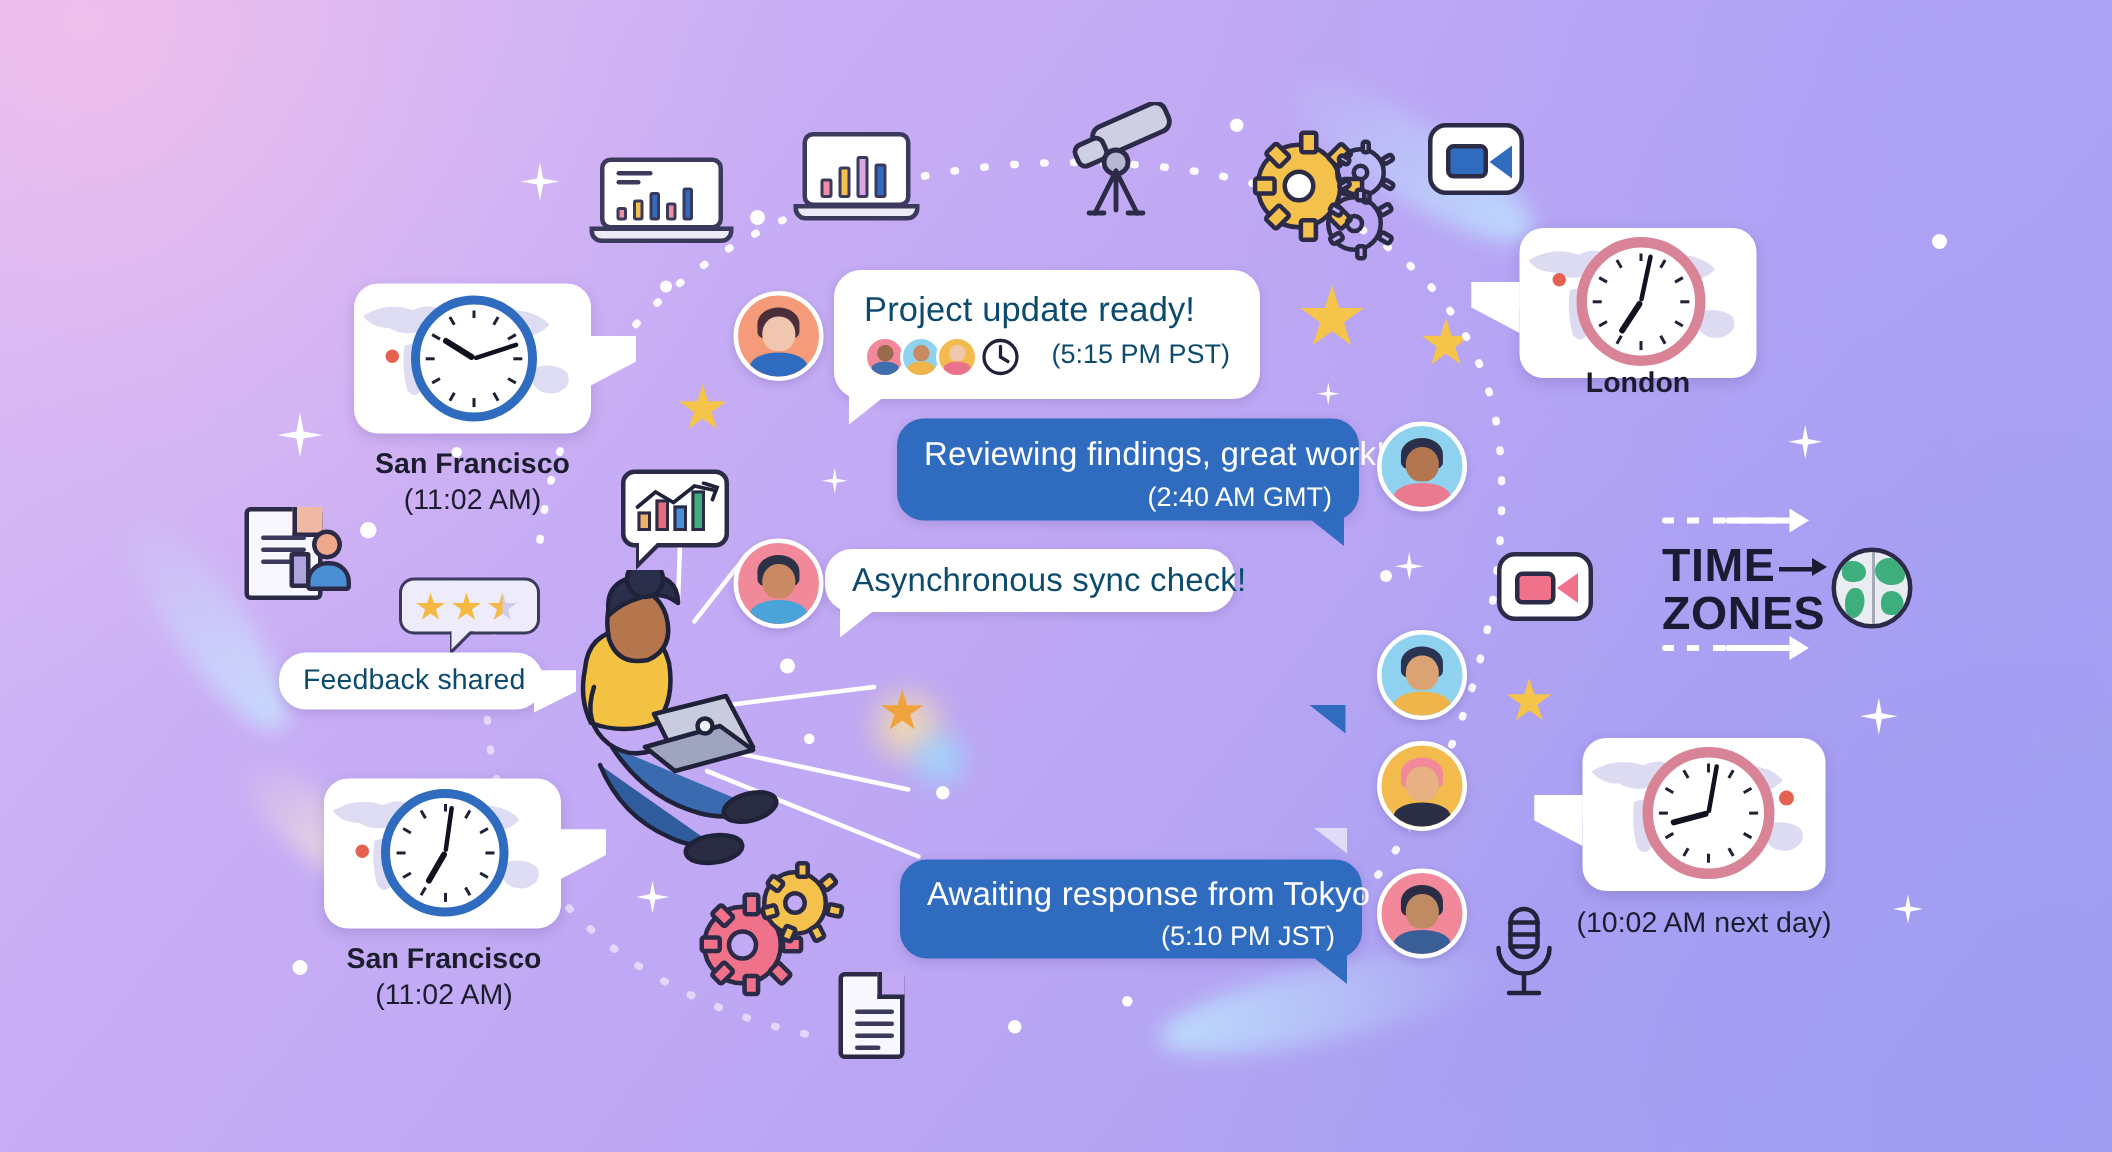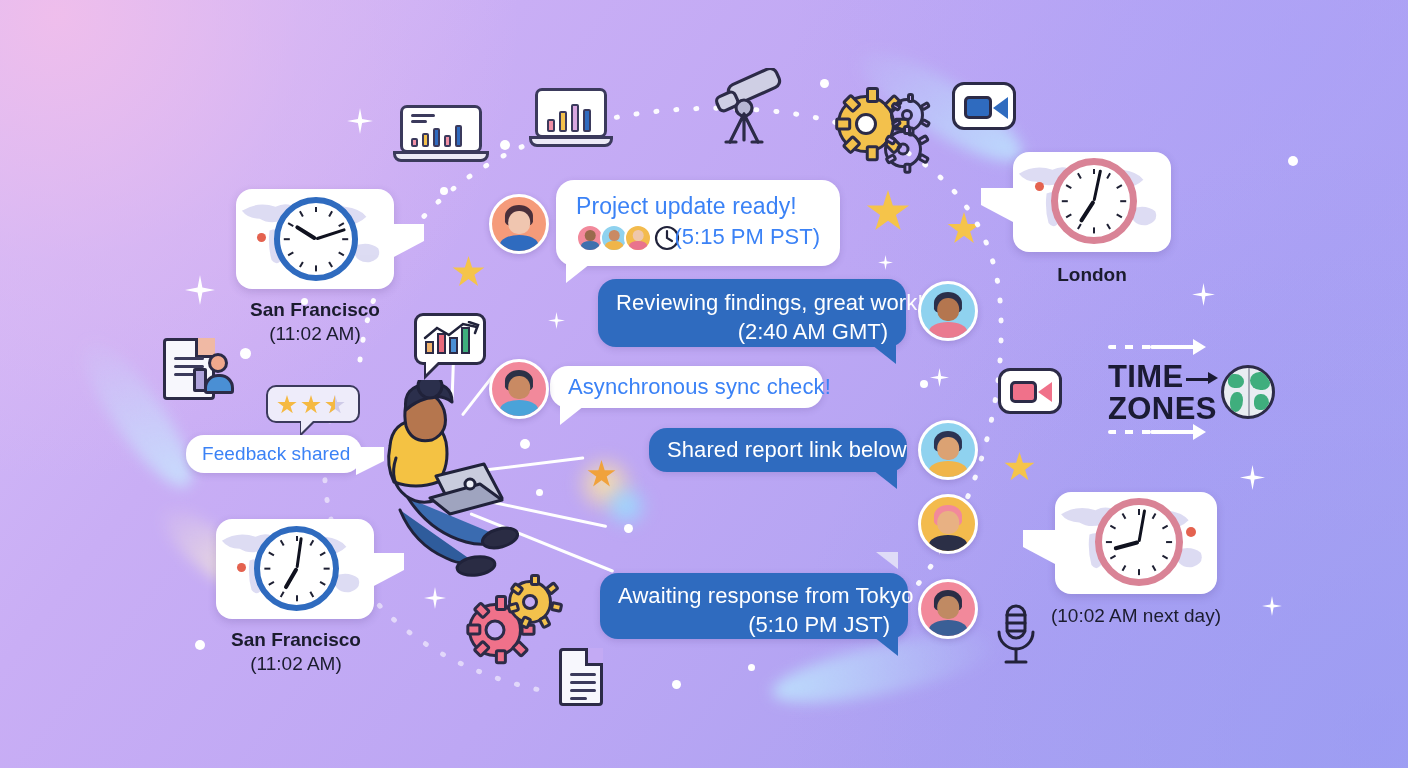--- a/index.html
+++ b/index.html
@@ -35,22 +35,22 @@
     filter:blur(7px);
   }
 
   
   .bub{
     position:absolute;border-radius:18px;
     box-shadow:0 2px 7px rgba(60,40,110,.16);
     padding:13px 20px 13px 20px;box-sizing:border-box;
   }
   .bub .line1{font-size:23px;line-height:27px;letter-spacing:.1px;white-space:nowrap;}
-  .bub .time{font-size:22px;line-height:21px;margin-top:5px;white-space:nowrap;}
-  .bub.white{background:#ffffff;color:#3b82f6;}
+  .bub .time{font-size:18px;line-height:21px;margin-top:5px;white-space:nowrap;}
+  .bub.white{background:#ffffff;color:#0c4a6e;}
   .bub.blue{background:#2f6bbf;color:#ffffff;}
   .bub.lav{background:#dfdcf7;color:#20202c;}
   .tail{position:absolute;width:0;height:0;}
   
   .tail-bl-w{border-top:19px solid #fff;border-right:24px solid transparent;}
   .tail-br-b{border-top:19px solid #2f6bbf;border-left:24px solid transparent;}
   .tail-br-l{border-top:17px solid #dfdcf7;border-left:22px solid transparent;}
 
   
   .av{
@@ -368,21 +368,21 @@
           <div class="tick" style="transform:translateX(-50%) rotate(270deg);"></div>
           <div class="tick" style="transform:translateX(-50%) rotate(300deg);"></div>
           <div class="tick" style="transform:translateX(-50%) rotate(330deg);"></div>
         </div>
         <div class="hand" style="width:4px;height:25px;top:11px;transform:translateX(-50%) rotate(213deg);"></div>
         <div class="hand" style="width:3px;height:32px;top:4px;transform:translateX(-50%) rotate(12deg);"></div>
       </div>
       <div style="position:absolute;left:22px;top:30px;width:9px;height:9px;border-radius:50%;background:#e4624f;"></div>
     </div>
     <div class="tail" style="left:981px;top:188px;border-top:17px solid #fff;border-left:0;border-bottom:17px solid transparent;border-right:32px solid #fff;width:0;height:0;"></div>
-    <div class="citylabel" style="left:983px;top:263px;width:218px;">
+    <div class="citylabel" style="left:983px;top:244px;width:218px;">
       <div>London</div>
     </div>
   </div>
 
   <div>
     <div class="clockcard" style="left:216px;top:519px;width:158px;height:100px;">
       <svg class="mapbg" viewBox="0 0 160 100" preserveAspectRatio="none">
         <g fill="#8f8ad6">
           <path d="M6,22 q16,-10 34,-4 q12,-6 22,2 q-4,10 -16,12 q-12,4 -22,-2 q-12,0 -18,-8z"></path>
           <path d="M34,42 q10,-4 16,4 q6,12 -2,22 q-6,12 -12,4 q-4,-14 -2,-30z"></path>
@@ -576,23 +576,20 @@
     <div class="line1" style="font-size:22px;">Reviewing findings, great work!</div>
     <div class="time" style="text-align:right;">(2:40 AM GMT)</div>
   </div>
   <div class="tail tail-br-b" style="left:872px;top:345px;"></div>
 
   <div class="bub white" style="left:550px;top:366px;width:273px;height:42px;padding:8px 18px;">
     <div class="line1" style="font-size:22px;line-height:26px;">Asynchronous sync check!</div>
   </div>
   <div class="tail tail-bl-w" style="left:560px;top:406px;"></div>
 
-  <div class="bub blue" style="left:649px;top:428px;width:258px;height:44px;padding:9px 18px;">
-    <div class="line1" style="font-size:22px;line-height:26px;">Shared report link below</div>
-  </div>
   <div class="tail tail-br-b" style="left:873px;top:470px;"></div>
 
   <div class="tail tail-br-l" style="left:876px;top:552px;"></div>
 
   <div class="bub blue" style="left:600px;top:573px;width:308px;height:66px;padding:9px 18px;">
     <div class="line1" style="font-size:22px;">Awaiting response from Tokyo</div>
     <div class="time" style="text-align:right;">(5:10 PM JST)</div>
   </div>
   <div class="tail tail-br-b" style="left:874px;top:637px;"></div>
 

